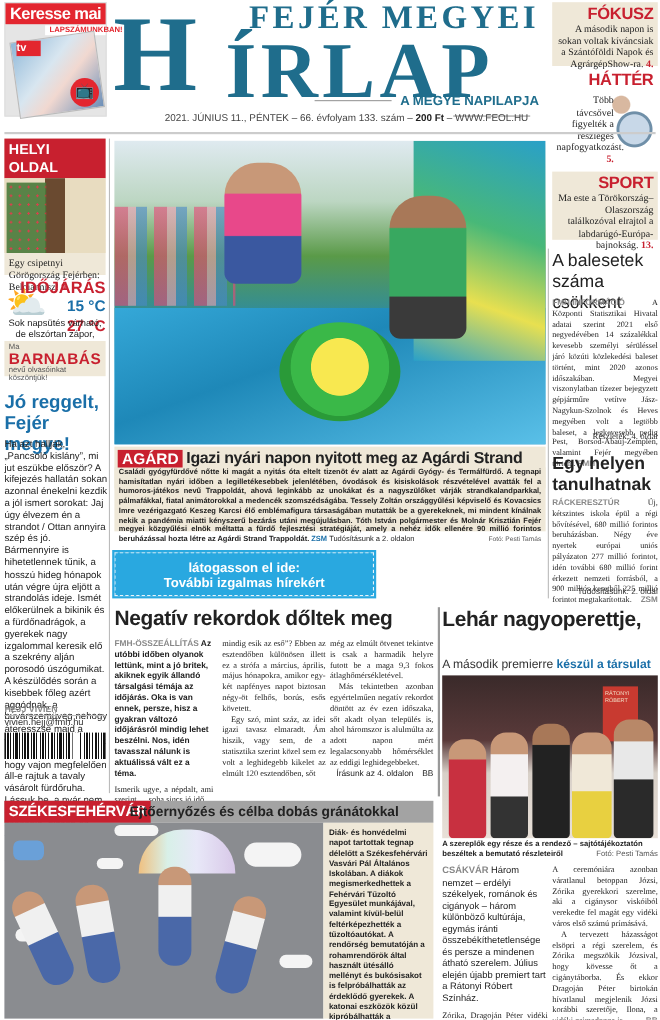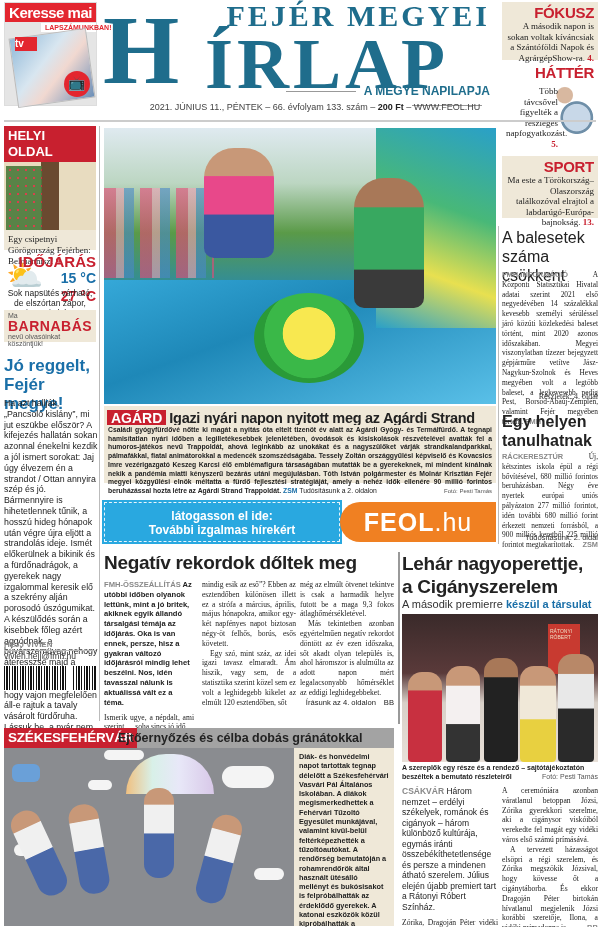--- a/index.html
+++ b/index.html
@@ -213,21 +213,20 @@
   <span class="sig">ZSM</span>
   <span class="ref">Tudósításunk a 2. oldalon</span>
   <span class="photo">Fotó: Pesti Tamás</span>
 </div>
 
 <div id="feol" class="abs">
   <div class="left">
     <div>látogasson el ide:</div>
     <div>További izgalmas hírekért</div>
   </div>
-  <div class="right"><span>FEOL</span><span class="tld">.hu</span></div>
 </div>
 
 <div id="neg-title" class="abs">Negatív rekordok dőltek meg</div>
 <div id="neg-col1" class="abs">
   <span class="kick">FMH-ÖSSZEÁLLÍTÁS</span>
   <span>Az utóbbi időben olyanok lettünk, mint a jó britek, akiknek egyik állandó társalgási témája az időjárás. Oka is van ennek, persze, hisz a gyakran változó időjárásról mindig lehet beszélni. Nos, idén tavasszal nálunk is aktuálissá vált ez a téma.</span>
   <div class="p2">Ismerik ugye, a népdalt, ami szerint „...soha sincs jó idő,</div>
 </div>
 <div id="neg-col2" class="abs">
   <div>mindig esik az eső”? Ebben az esztendőben különösen illett ez a strófa a március, április, május hónapokra, amikor egy-két napfényes napot biztosan négy-öt felhős, borús, esős követett.</div>
@@ -251,21 +250,20 @@
 <div id="egy-body" class="abs">
   <span class="kick">RÁCKERESZTÚR</span>
   <span>Új, kétszintes iskola épül a régi bővítésével, 680 millió forintos beruházásban. Négy éve nyertek európai uniós pályázaton 277 millió forintot, idén további 680 millió forint érkezett nemzeti forrásból, a 900 milliós keretből 225 millió forintot megtakarítottak.</span>
   <span class="sig">ZSM</span>
 </div>
 <div id="egy-ref" class="abs">Tudósításunk: 2. oldal</div>
 
 <div class="abs vline" style="left:398px;top:552px;height:172px;width:2px;background:#999"></div>
 <div id="lehar-title" class="abs">
   <div>Lehár nagyoperettje,</div>
-  <div>a Cigányszerelem</div>
 </div>
 <div id="lehar-sub" class="abs"><span>A második premierre </span><span class="hl">készül a társulat</span></div>
 <div id="lehar-photo" class="abs">
   <div class="sign">RÁTONYI RÓBERT</div>
   <div class="p" style="left:6px;width:34px;height:90px;background:linear-gradient(180deg,#c89878 0 20%,#c83040 21%)"></div>
   <div class="p" style="left:44px;width:34px;height:96px;background:linear-gradient(180deg,#c89878 0 20%,#f4f0f0 21% 60%,#333 61%)"></div>
   <div class="p" style="left:82px;width:34px;height:104px;background:linear-gradient(180deg,#a87858 0 18%,#222 19%)"></div>
   <div class="p" style="left:118px;width:36px;height:96px;background:linear-gradient(180deg,#c89878 0 20%,#f0e8d8 21% 55%,#e8d040 56%)"></div>
   <div class="p" style="left:156px;width:36px;height:108px;background:linear-gradient(180deg,#b88868 0 18%,#e8e8e8 19% 50%,#2a2a2a 51%)"></div>
 </div>

